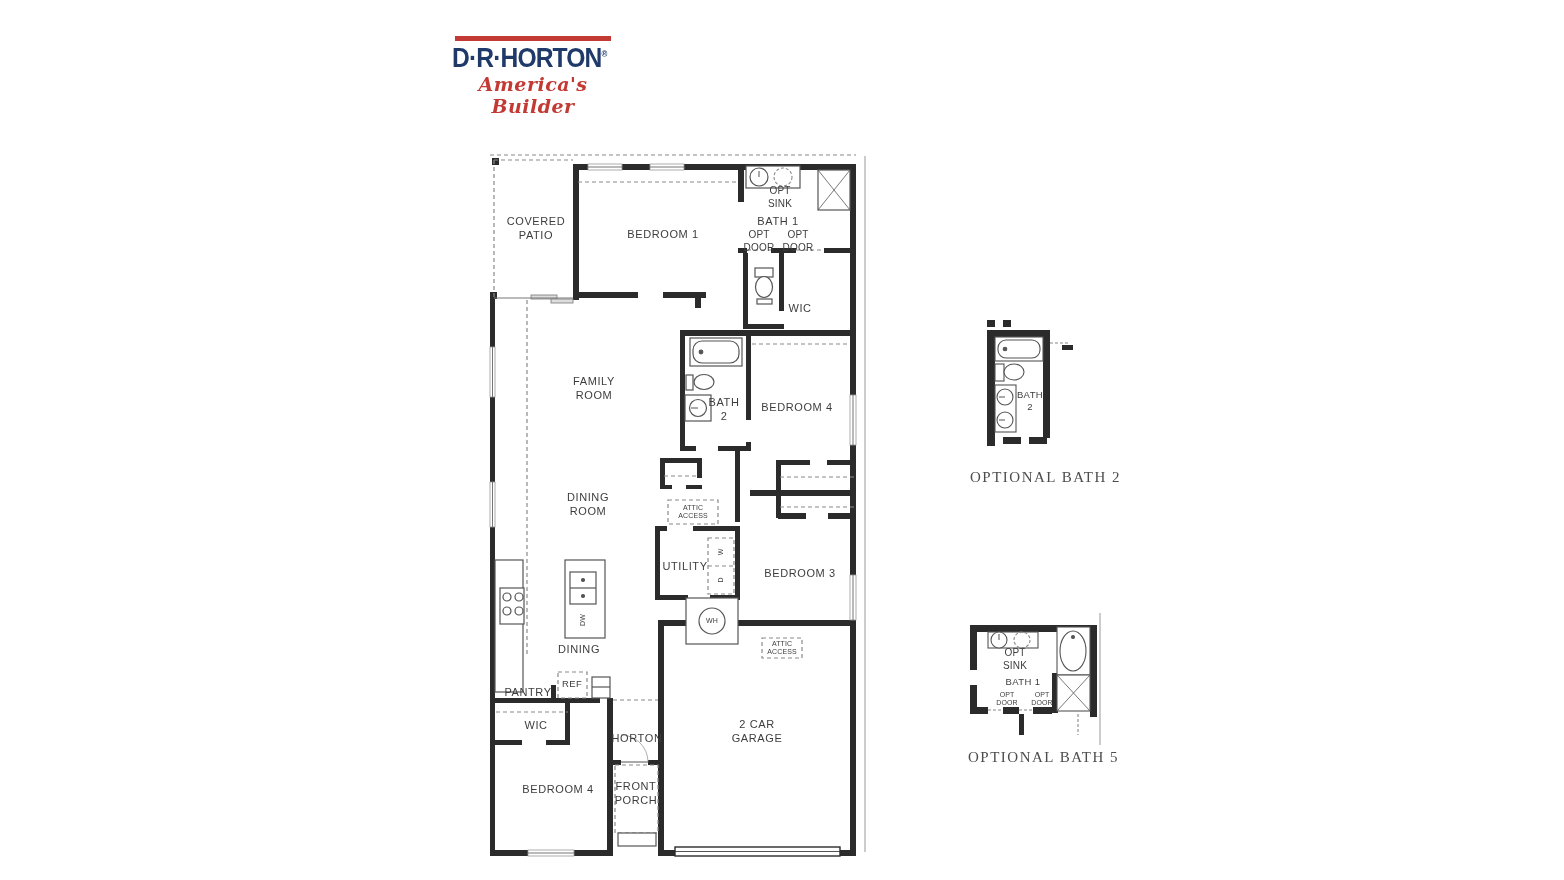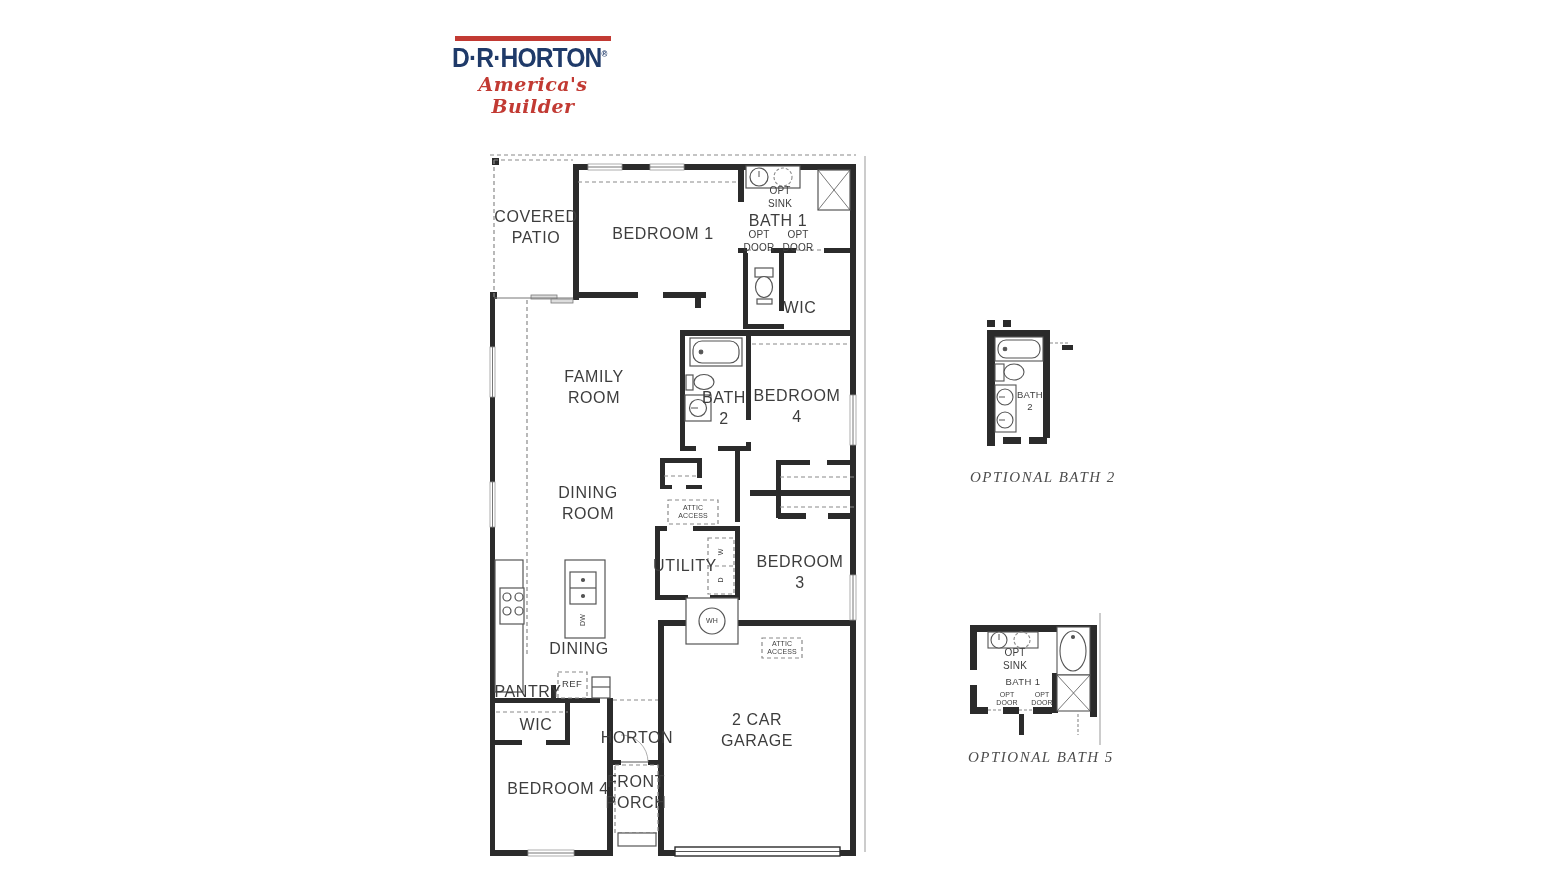--- a/index.html
+++ b/index.html
@@ -13,27 +13,27 @@
               transform-origin:left center;line-height:1.05;}
   .logo-brand .reg{font-size:9px;vertical-align:super;letter-spacing:0;}
   .logo-tagline{font-family:"DejaVu Serif",serif;font-style:italic;font-weight:bold;
                 font-size:19px;color:#c23a33;text-align:center;margin-top:1px;letter-spacing:0.5px;}
   
   .plan-main{position:absolute;left:488px;top:152px;width:385px;height:712px;}
   .inset-b2{position:absolute;left:973px;top:318px;width:105px;height:150px;}
   .inset-b1{position:absolute;left:963px;top:613px;width:140px;height:135px;}
   .plan-main svg,.inset-b2 svg,.inset-b1 svg{position:absolute;left:0;top:0;}
   
-  .lbl{position:absolute;transform:translate(-50%,-50%);font-size:16px;line-height:1.3;
+  .lbl{position:absolute;transform:translate(-50%,-50%);font-size:11px;line-height:1.3;
        color:#3d3d3d;letter-spacing:0.6px;text-align:center;white-space:pre-line;}
   .lbl.md{font-size:9.5px;letter-spacing:0.4px;}
   .lbl.sm{font-size:10px;letter-spacing:0.2px;line-height:1.25;}
   .lbl.xs{font-size:7px;letter-spacing:0.1px;line-height:1.2;}
   .lbl.rot{transform:translate(-50%,-50%) rotate(-90deg);}
-  .caption{position:absolute;font-family:"Liberation Serif",serif;font-style:italic;
+  .caption{position:absolute;font-family:"Liberation Serif",serif;
            font-size:15px;color:#4d4d4d;letter-spacing:1.5px;text-align:center;white-space:nowrap;}
 </style>
 </head>
 <body>
 
 <div class="page">
 
   <div class="logo">
     <div class="logo-bar"></div>
     <div class="logo-brand"><span>D·R·HORTON</span><span class="reg">®</span></div>

